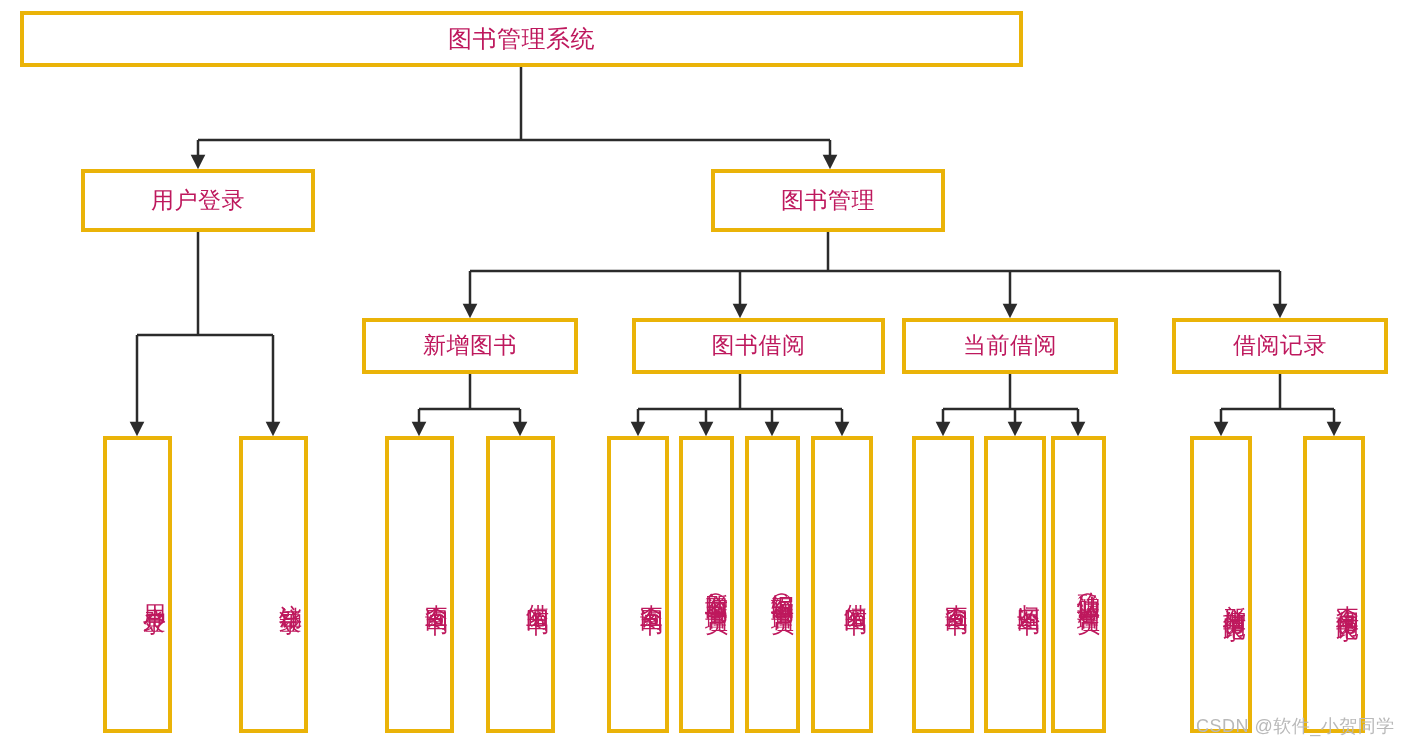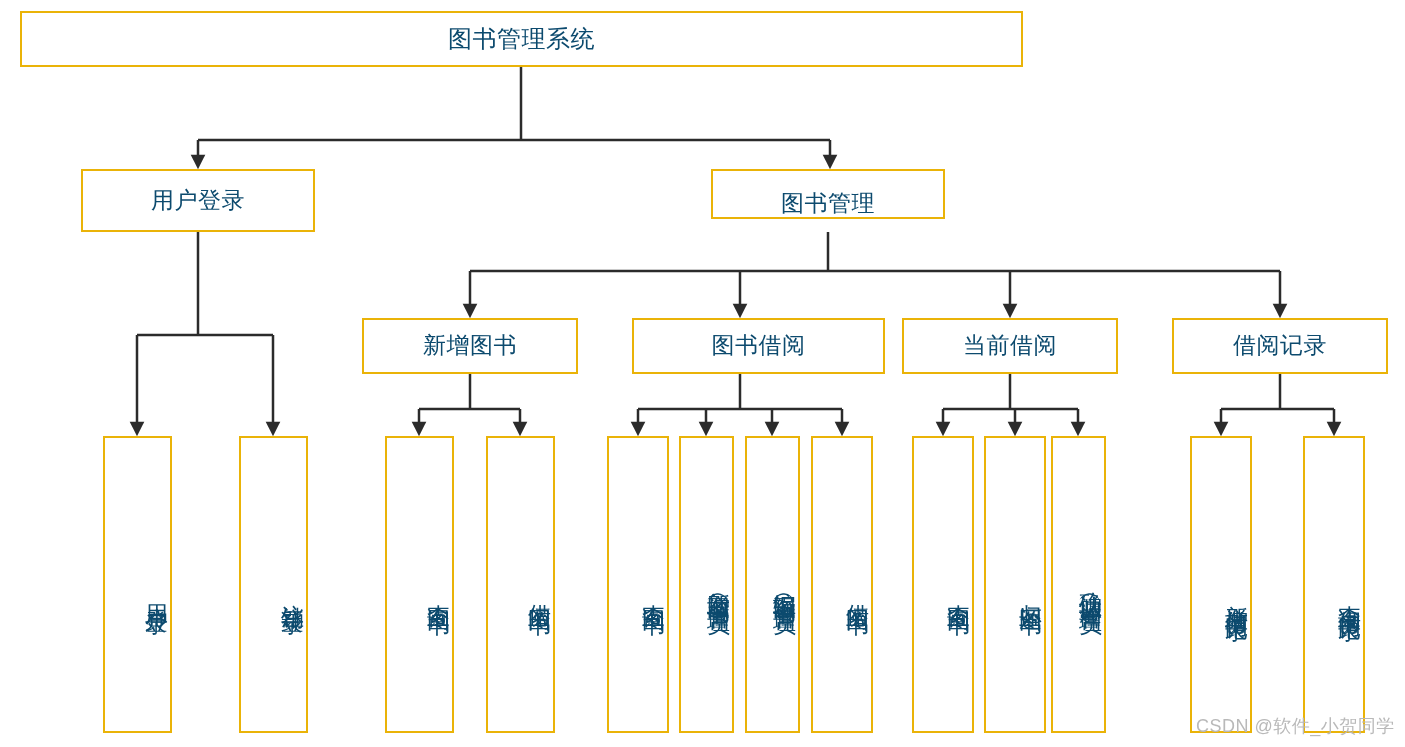--- a/index.html
+++ b/index.html
@@ -22,26 +22,26 @@
     position: absolute;
     left: 0;
     top: 0;
     width: 1405px;
     height: 747px;
     pointer-events: none;
   }
   .node {
     position: absolute;
     box-sizing: border-box;
-    border: 2px solid #eab308;
+    border: 4px solid #eab308;
     background: #ffffff;
     display: flex;
     align-items: center;
     justify-content: center;
-    color: #0c4a6e;
+    color: #be185d;
     line-height: 1.18;
   }
   .node.horiz {
     font-size: 23px;
     letter-spacing: 0.5px;
   }
   .node.vert {
     writing-mode: vertical-rl;
     text-orientation: upright;
     font-size: 23px;
@@ -123,21 +123,21 @@
     </g>
   </svg>
 
   <div class="node horiz" id="root-node" style="left:20px; top:11px; width:1003px; height:56px;">
     <span>图书管理系统</span>
   </div>
 
   <div class="node horiz" style="left:81px; top:169px; width:234px; height:63px;">
     <span>用户登录</span>
   </div>
-  <div class="node horiz" style="left:711px; top:169px; width:234px; height:50px;align-items:flex-end;">
+  <div class="node horiz" style="left:711px; top:169px; width:234px; height:63px;">
     <span>图书管理</span>
   </div>
 
   <div class="node horiz" style="left:362px; top:318px; width:216px; height:56px;">
     <span>新增图书</span>
   </div>
   <div class="node horiz" style="left:632px; top:318px; width:253px; height:56px;">
     <span>图书借阅</span>
   </div>
   <div class="node horiz" style="left:902px; top:318px; width:216px; height:56px;">

